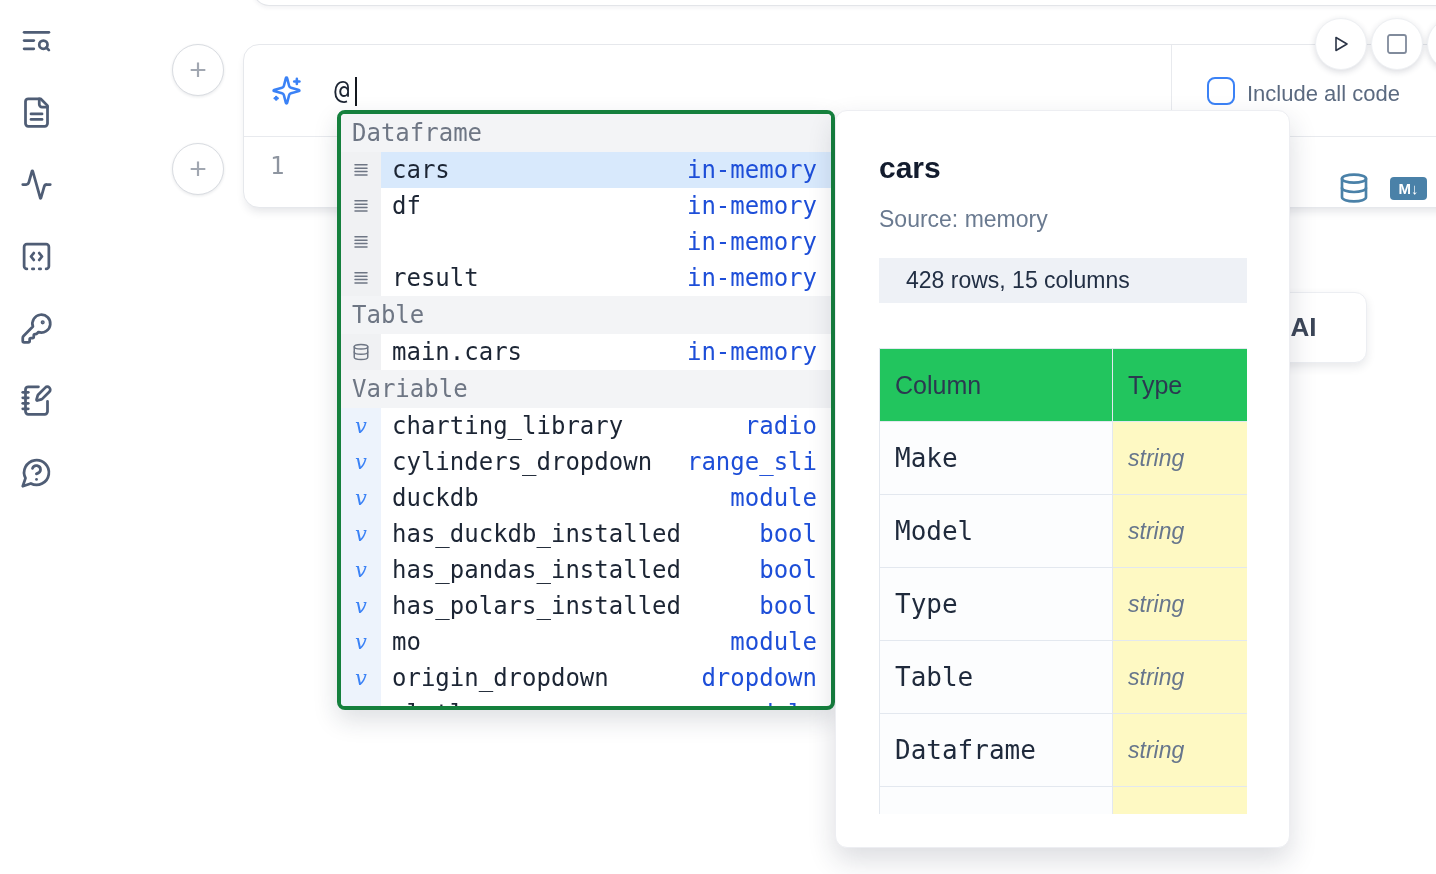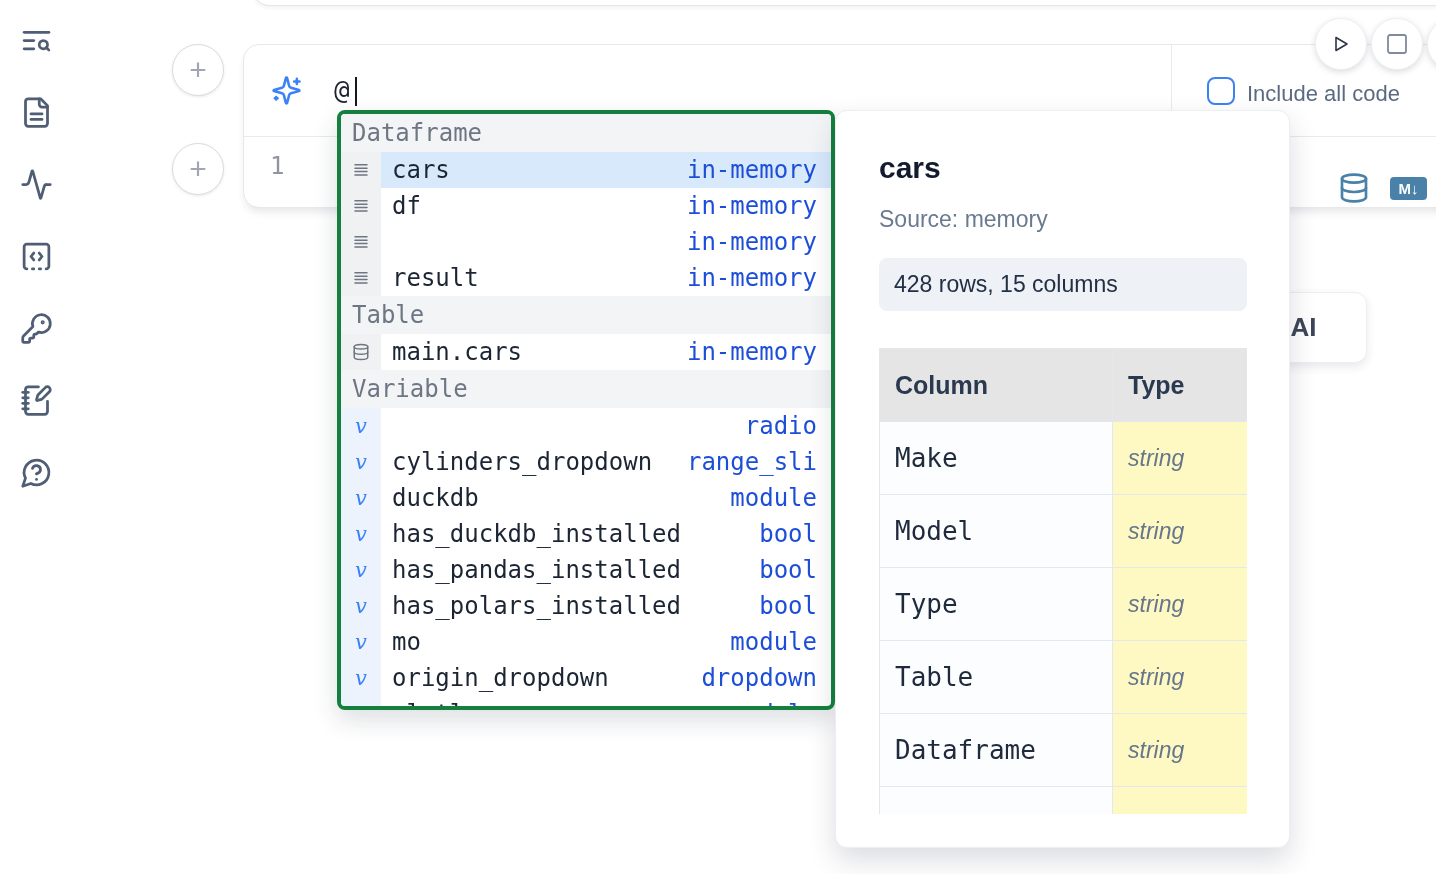--- a/index.html
+++ b/index.html
@@ -75,28 +75,28 @@
   .ac-row.sel .ac-main { background:#d8e9fc; }
   .ac-name { color:#1c2534; white-space:nowrap; }
   .ac-type { margin-left:auto; color:#1d4ed8; white-space:nowrap; padding-left:10px; }
 
   
   .panel { position:absolute; left:835px; top:110px; width:455px; height:738px;
     background:#fff; border:1px solid #edeef2; border-radius:12px; overflow:hidden;
     box-shadow:0 12px 28px rgba(30,40,60,.16); z-index:30; }
   .panel-title { position:absolute; left:43px; top:40px; font-size:30px; font-weight:bold; color:#131c2e; }
   .panel-source { position:absolute; left:43px; top:95px; font-size:23px; color:#6a7a90; }
-  .shape-badge { position:absolute; left:43px; top:147px; width:368px; height:53px;
-    background:#eef1f6; border-radius:8px; display:flex; align-items:center;
-    padding-left:15px; font-size:23px; color:#222f44; }
+  .shape-badge { position:absolute; left:43px; top:147px; width:368px; height:45px;
+    background:#eef1f6; border-radius:0; display:flex; align-items:center;
+    padding-left:27px; font-size:23px; color:#222f44; }
   .ptable-wrap { position:absolute; left:43px; top:237px; width:368px; height:466px; overflow:hidden; }
   .ptable { width:368px; border-collapse:collapse; table-layout:fixed; }
   .ptable th, .ptable td { border:1px solid #e3e8ef; height:73px; padding-left:15px;
     text-align:left; vertical-align:middle; }
-  .ptable th { background:#e5e5e5; font-size:25px; font-weight:700; color:#2b3950; }
+  .ptable th { background:#22c55e; font-size:25px; font-weight:400; color:#2b3950; }
   .ptable col.c1 { width:233px; } .ptable col.c2 { width:135px; }
   .ptable td.colname { font-family:"DejaVu Sans Mono", monospace; font-size:26px; color:#1f2a3c; background:#fcfdfe; }
   .ptable td.coltype { font-size:23px; color:#67768c; background:#fef9c3;font-style:italic; }
 </style>
 </head>
 <body>
 
 <div class="sidebar">
   <span class="sb-icon">
     <svg viewBox="0 0 24 24" fill="none" stroke="currentColor" stroke-width="2" stroke-linecap="round" stroke-linejoin="round">
@@ -263,20 +263,21 @@
           <span class="ac-name">main.cars</span>
           <span class="ac-type">in-memory</span>
         </div>
       </div>
       <div class="ac-header">Variable</div>
       <div class="ac-row">
         <div class="ac-gutter var">
           <span class="vglyph">v</span>
         </div>
         <div class="ac-main">
+          <span class="ac-name">charting_library</span>
           <span class="ac-type">radio</span>
         </div>
       </div>
       <div class="ac-row">
         <div class="ac-gutter var">
           <span class="vglyph">v</span>
         </div>
         <div class="ac-main">
           <span class="ac-name">cylinders_dropdown</span>
           <span class="ac-type">range_sli</span>

